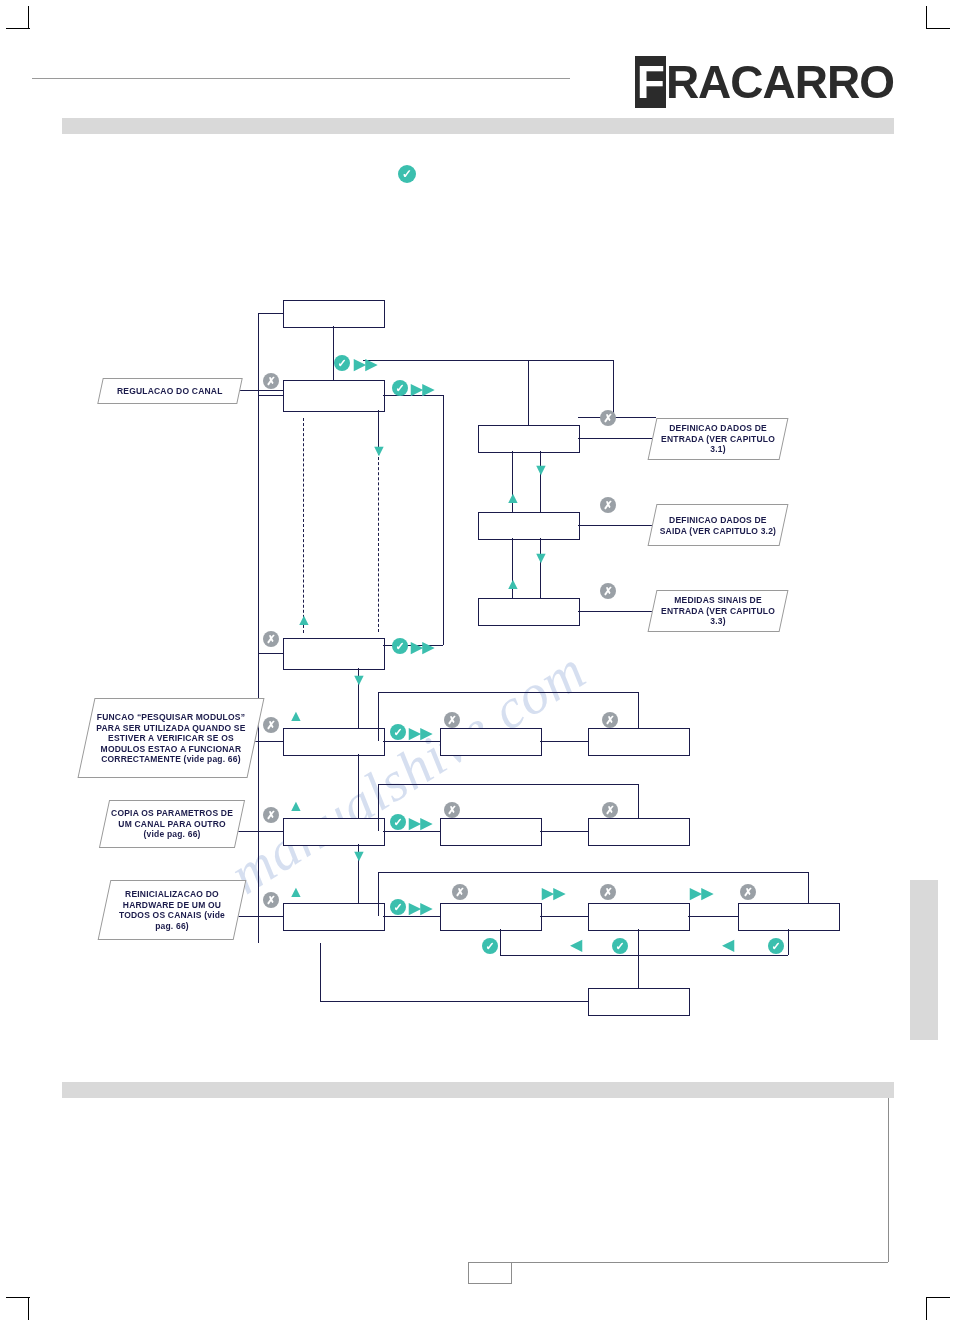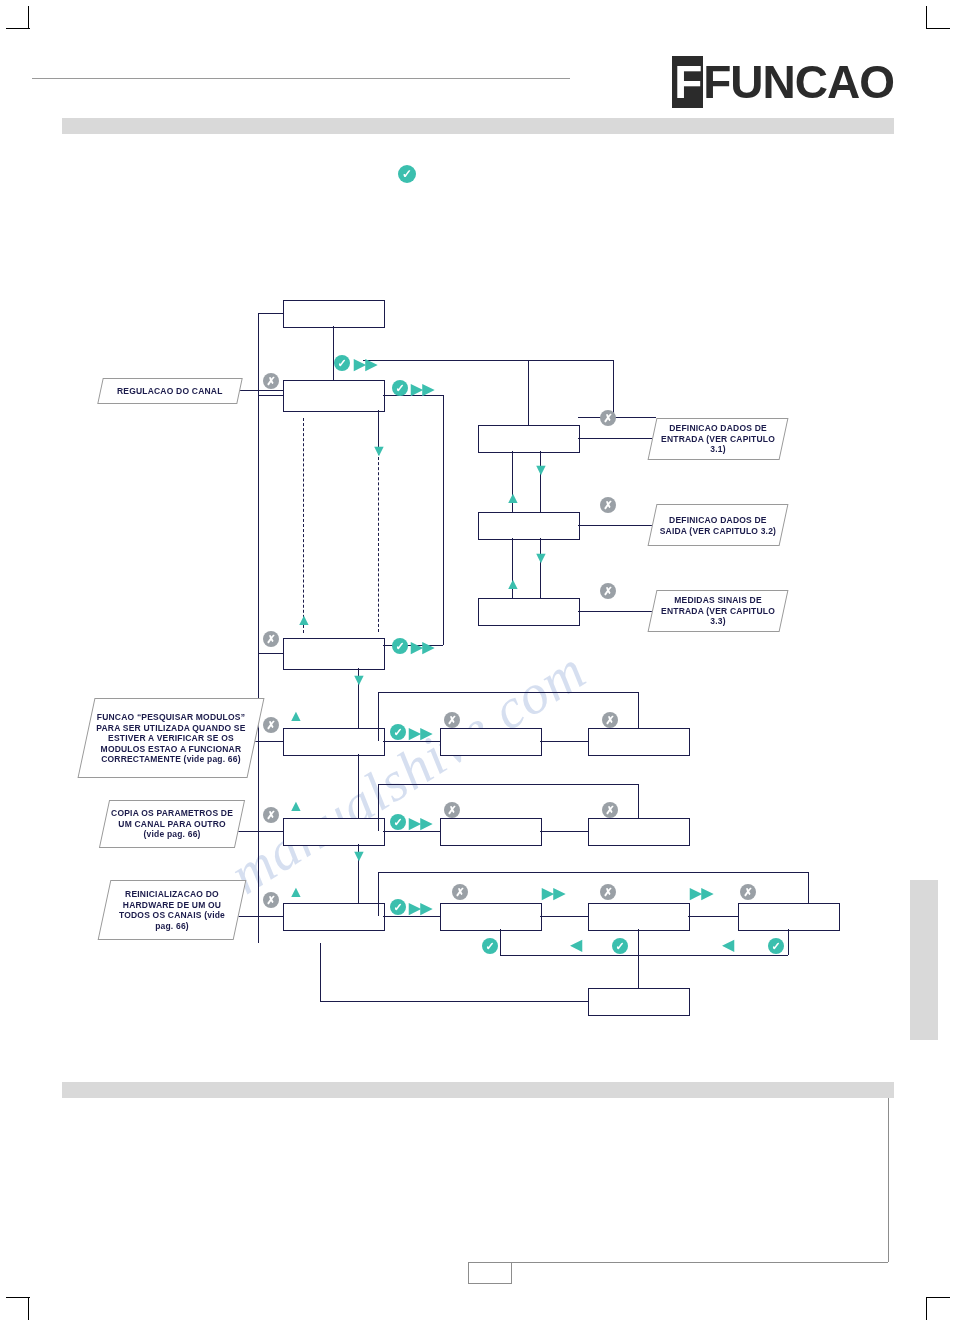--- a/index.html
+++ b/index.html
@@ -46,21 +46,21 @@
 <div class="crop" style="left:926px;top:28px;width:24px;height:1px;"></div>
 <div class="crop" style="left:28px;top:1298px;width:1px;height:22px;"></div>
 <div class="crop" style="left:6px;top:1297px;width:24px;height:1px;"></div>
 <div class="crop" style="left:926px;top:1298px;width:1px;height:22px;"></div>
 <div class="crop" style="left:926px;top:1297px;width:24px;height:1px;"></div>
 
 <div class="wm" style="left:205px;top:740px;">manualshive.com</div>
 
 <div class="hdr-rule"></div>
 <div class="logo">
-  <span class="blk">F</span><span>FUNCAO</span>
+  <span class="blk">F</span><span>RACARRO</span>
 </div>
 
 <div class="grayband" style="left:62px;top:118px;width:832px;height:16px;"></div>
 <div class="grayband" style="left:62px;top:1082px;width:832px;height:16px;"></div>
 <div class="sidetab" style="top:880px;height:160px;"></div>
 
 <div class="ico ok" style="left:398px;top:165px;width:18px;height:18px;font-size:12px;">✓</div>
 
 <div class="box" style="left:283px;top:300px;width:100px;height:26px;"></div>
 

